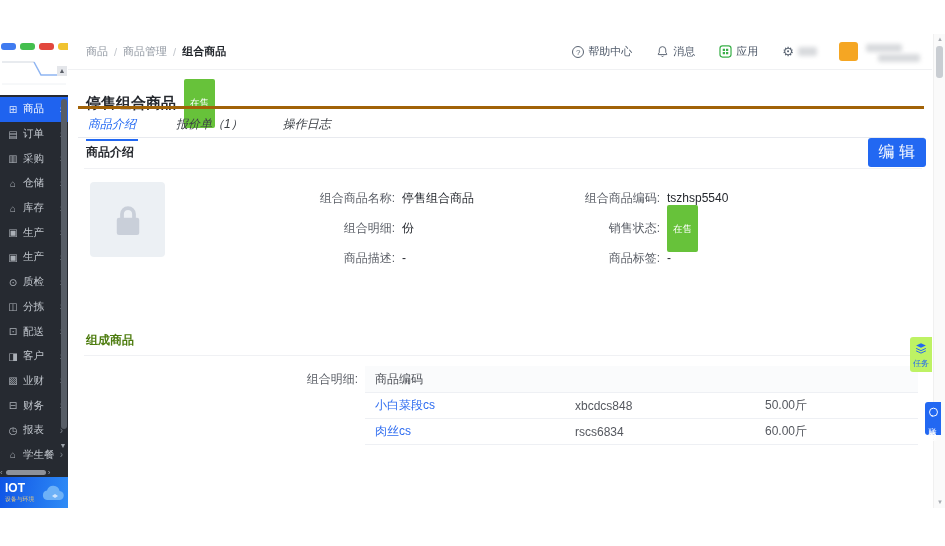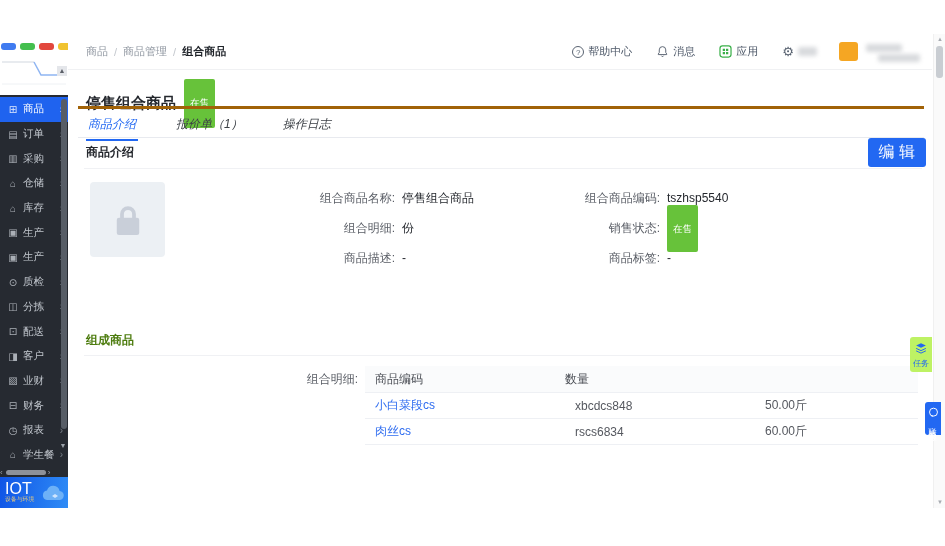--- a/index.html
+++ b/index.html
@@ -43,21 +43,21 @@
   .side-down{position:absolute;right:0;bottom:28px;width:10px;color:#9aa0a8;font-size:7px;text-align:center;}
   .hscrollbar{position:absolute;left:0;bottom:0;width:68px;height:9px;background:#262a31;
     display:flex;align-items:center;color:#9aa0a8;font-size:8px;}
   .hscrollbar .thumb{flex:0 0 40px;height:5px;background:#8d9199;border-radius:3px;margin:0 2px 0 3px;}
   .hscrollbar .arr{line-height:9px;}
 
   
   .iot{position:absolute;left:0;top:477px;width:68px;height:31px;
     background:linear-gradient(100deg,#0f54e6,#2f8cf6);display:flex;align-items:center;
     padding:0 2px 0 5px;box-sizing:border-box;cursor:pointer;}
-  .iot-title{color:#fff;font-size:16px;font-weight:normal;line-height:13px;}
+  .iot-title{color:#fff;font-size:12px;font-weight:bold;line-height:13px;}
   .iot-sub{color:#e3c77e;font-size:6.5px;transform:scale(.9);transform-origin:left;}
   .iot svg{margin-left:auto;}
 
   
   .content{position:absolute;left:68px;top:70px;width:864px;height:440px;background:#fff;}
   .page-head{position:absolute;left:18px;top:9px;display:flex;align-items:center;}
   .page-title{font-size:15px;font-weight:bold;color:#25282e;margin:0;}
   .badge{background:#67c23a;color:#fff;font-size:9.5px;padding:18px 6px;border-radius:2px;margin-left:8px;}
 
   .tabs{position:absolute;top:36px;left:10px;right:8px;height:28px;
@@ -303,21 +303,20 @@
         <div class="field fb" style="top: 178px;"><span class="flabel">商品标签:</span><span class="fvalue">-</span></div>
       </div>
 
     <div class="sec-head2">组成商品</div>
     <div class="divider d2"></div>
     <div class="detail-label">组合明细:</div>
 
     <div class="ctable" id="ctable">
         <div class="t-row t-head">
           <div class="t-c t-c2">商品编码</div>
-          <div class="t-c t-c3">数量</div>
         </div>
         <div class="t-row t-body">
           <div class="t-c t-c1"><span class="t-link">小白菜段cs</span></div>
           <div class="t-c t-c2 t-text">xbcdcs848</div>
           <div class="t-c t-c3 t-text">50.00斤</div>
         </div>
         <div class="t-row t-body">
           <div class="t-c t-c1"><span class="t-link">肉丝cs</span></div>
           <div class="t-c t-c2 t-text">rscs6834</div>
           <div class="t-c t-c3 t-text">60.00斤</div>

